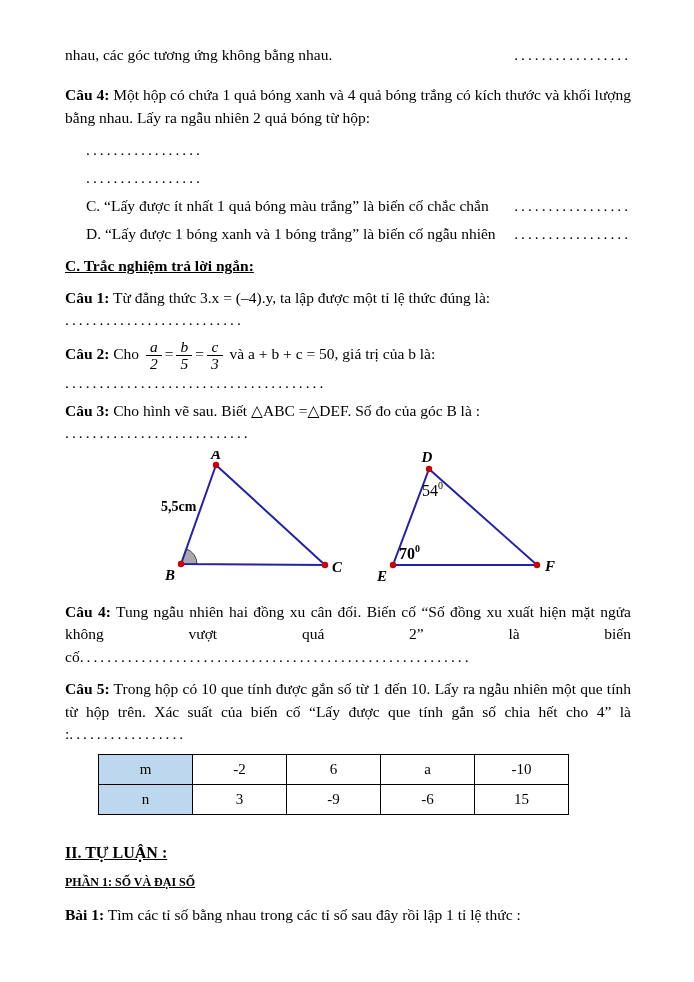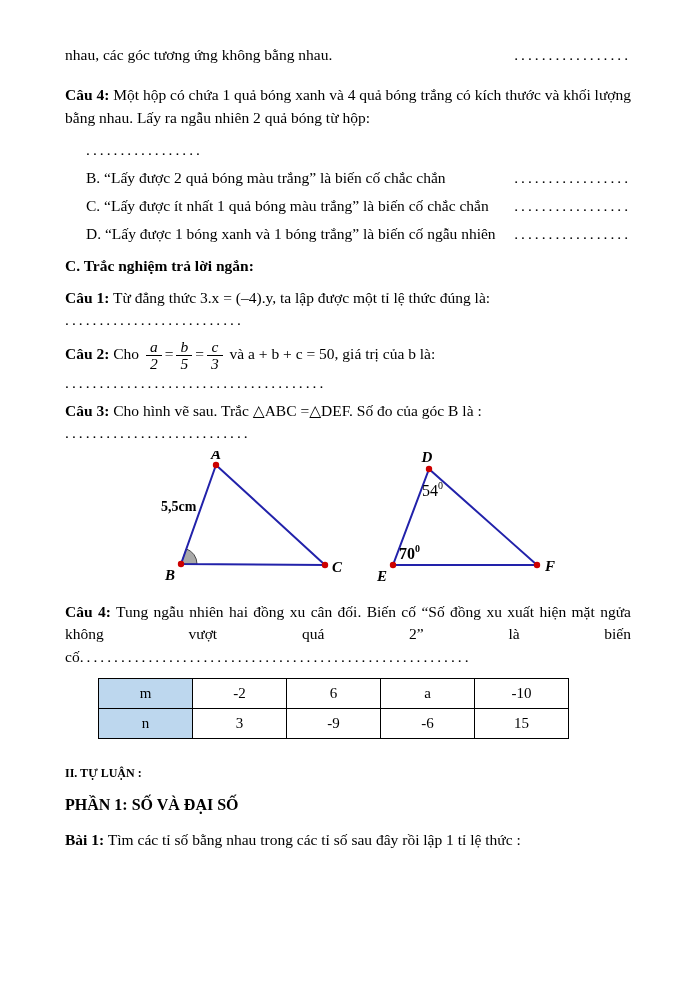--- a/index.html
+++ b/index.html
@@ -18,21 +18,21 @@
     left: 65px; top: 44px;
     width: 566px;
   }
   p { margin: 0; line-height: 1.45; }
   b.qlabel { font-weight: bold; font-family: Liberation Serif, serif; }
   .leader-row { display:flex; justify-content:space-between; align-items:baseline; }
   .dots { letter-spacing: 3px; white-space: nowrap; }
   .option-row { padding-left: 21px; margin-bottom: 10px; display:flex; justify-content:space-between; align-items:baseline; }
   .para-just { text-align: justify; }
   .mi { }
-  .heading { font-weight: bold; }
+  .heading { font-weight: bold; text-decoration: underline; }
   .frac {
     display:inline-block; vertical-align:middle; text-align:center;
     font-style:italic; line-height:1.05; margin:0 3px;
   }
   .frac .num { display:block; border-bottom:1px solid #000; padding:0 4px; }
   .frac .den { display:block; padding:0 4px; }
   .figure-wrap { margin: 4px 0 8px 0; }
   .data-table { border-collapse: collapse; margin: 4px 0 0 33px; }
   .data-table td {
     border: 1px solid #000;
@@ -56,21 +56,20 @@
 
     <p class="para-just" style="margin-bottom:12px;">
       <b class="qlabel">Câu 4:</b>
       <span>Một hộp có chứa 1 quả bóng xanh và 4 quả bóng trắng có kích thước và khối lượng bằng nhau. Lấy ra ngẫu nhiên 2 quả bóng từ hộp:</span>
     </p>
 
     <div class="option-row">
       <span class="dots">.................</span>
     </div>
     <div class="option-row">
-      <span><span>B.</span> <span>“Lấy được 2 quả bóng màu trắng” là biến cố chắc chắn</span></span>
       <span class="dots">.................</span>
     </div>
     <div class="option-row">
       <span><span>C.</span> <span>“Lấy được ít nhất 1 quả bóng màu trắng” là biến cố chắc chắn</span></span>
       <span class="dots">.................</span>
     </div>
     <div class="option-row" style="margin-bottom:12px;">
       <span><span>D.</span> <span>“Lấy được 1 bóng xanh và 1 bóng trắng” là biến cố ngẫu nhiên</span></span>
       <span class="dots">.................</span>
     </div>
@@ -88,21 +87,21 @@
       <b class="qlabel">Câu 2:</b>
       <span>Cho</span>
       <span class="frac"><span class="num">a</span><span class="den">2</span></span><span class="mi">=</span><span class="frac"><span class="num">b</span><span class="den">5</span></span><span class="mi">=</span><span class="frac"><span class="num">c</span><span class="den">3</span></span>
       <span>và</span>
       <span class="mi">a + b + c = 50</span><span>, giá trị của b là:</span>
       <span class="dots">......................................</span>
     </p>
 
     <p style="margin-bottom:6px;">
       <b class="qlabel">Câu 3:</b>
-      <span>Cho hình vẽ sau. Trắc</span>
+      <span>Cho hình vẽ sau. Biết</span>
       <span class="mi">△ABC =△DEF</span><span>. Số đo của góc B là :</span>
       <span class="dots">...........................</span>
     </p>
 
     <div class="figure-wrap">
       <svg width="566" height="138" viewBox="0 0 566 138">
 
         <g>
           <path d="M116,113 L132,113 A16,16 0 0 0 121.3,97.9 Z" fill="#a9a9a9" stroke="#444444" stroke-width="1"></path>
           <polygon points="151,14 116,113 260,114" fill="none" stroke="#2222aa" stroke-width="2"></polygon>
@@ -127,20 +126,24 @@
           <text x="334" y="108" text-anchor="start" font-size="16" font-weight="bold"><tspan>70</tspan><tspan dy="-7" font-size="10">0</tspan></text>
         </g>
       </svg>
     </div>
 
     <p class="para-just" style="margin-bottom:10px;">
       <b class="qlabel">Câu 4:</b>
       <span>Tung ngẫu nhiên hai đồng xu cân đối. Biến cố “Số đồng xu xuất hiện mặt ngửa không vượt quá 2” là biến cố</span><span class="dots">.........................................................</span>
     </p>
 
+    <p class="para-just" style="margin-bottom:8px;">
+      <b class="qlabel">Câu 5:</b>
+      <span>Trong hộp có 10 que tính được gắn số từ 1 đến 10. Lấy ra ngẫu nhiên một que tính từ hộp trên. Xác suất của biến cố “Lấy được que tính gắn số chia hết cho 4” là :</span><span class="dots">.................</span>
+    </p>
 
 
     <table class="data-table">
       <tbody>
         <tr>
           <td style="background:#BDD7EE;">m</td>
           <td>-2</td>
           <td>6</td>
           <td>a</td>
           <td>-10</td>
@@ -148,22 +151,22 @@
         <tr>
           <td style="background:#BDD7EE;">n</td>
           <td>3</td>
           <td>-9</td>
           <td>-6</td>
           <td>15</td>
         </tr>
       </tbody>
     </table>
 
-    <p class="heading" style="margin:26px 0 10px 0; font-size:12px;">II. TỰ LUẬN :</p>
-    <p class="heading" style="margin-bottom:13px; font-size:16px;">PHẦN 1: SỐ VÀ ĐẠI SỐ</p>
+    <p class="heading" style="margin:26px 0 10px 0; font-size:16px;">II. TỰ LUẬN :</p>
+    <p class="heading" style="margin-bottom:13px; font-size:12px;">PHẦN 1: SỐ VÀ ĐẠI SỐ</p>
 
     <p style="margin-bottom:12px;">
       <b class="qlabel">Bài 1:</b>
       <span>Tìm các tỉ số bằng nhau trong các tỉ số sau đây rồi lập 1 tỉ lệ thức :</span>
     </p>
 
   </div>
 </div>
 
 </body></html>

